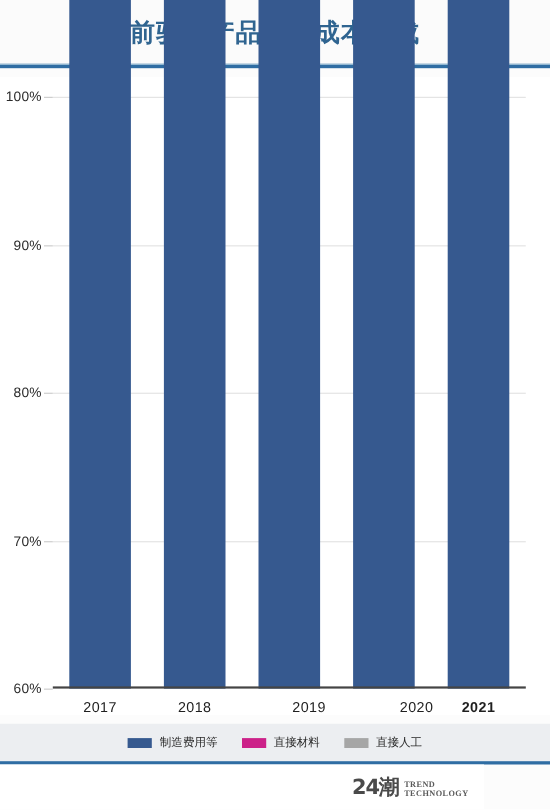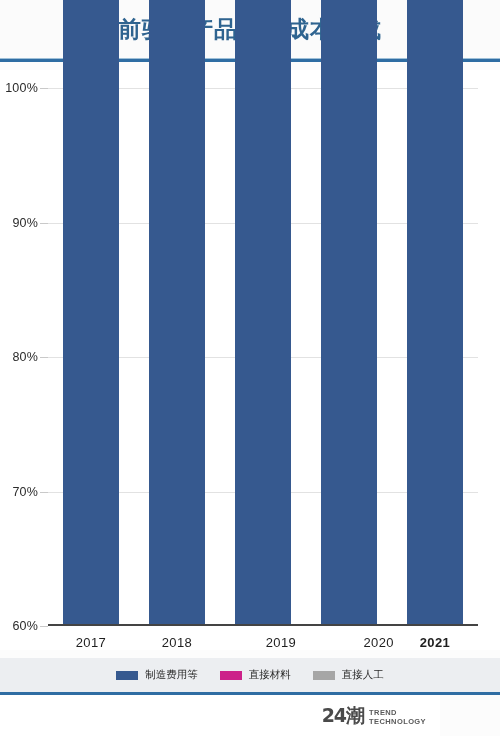--- a/index.html
+++ b/index.html
@@ -170,20 +170,21 @@
     margin-left: 5px;
     line-height: 9px;
     padding-top: 1px;
   }
   #logo-sub span {
     display: block;
     font-size: 7.5px;
     font-weight: bold;
     color: #5a5a5a;
     letter-spacing: 0.4px;
+    font-family: Liberation Serif, serif;
   }
 </style>
 </head>
 <body>
 
 <div id="page">
 
   <div id="header">
     <div id="chart-title">前驱体产品营业成本构成</div>
   </div>

